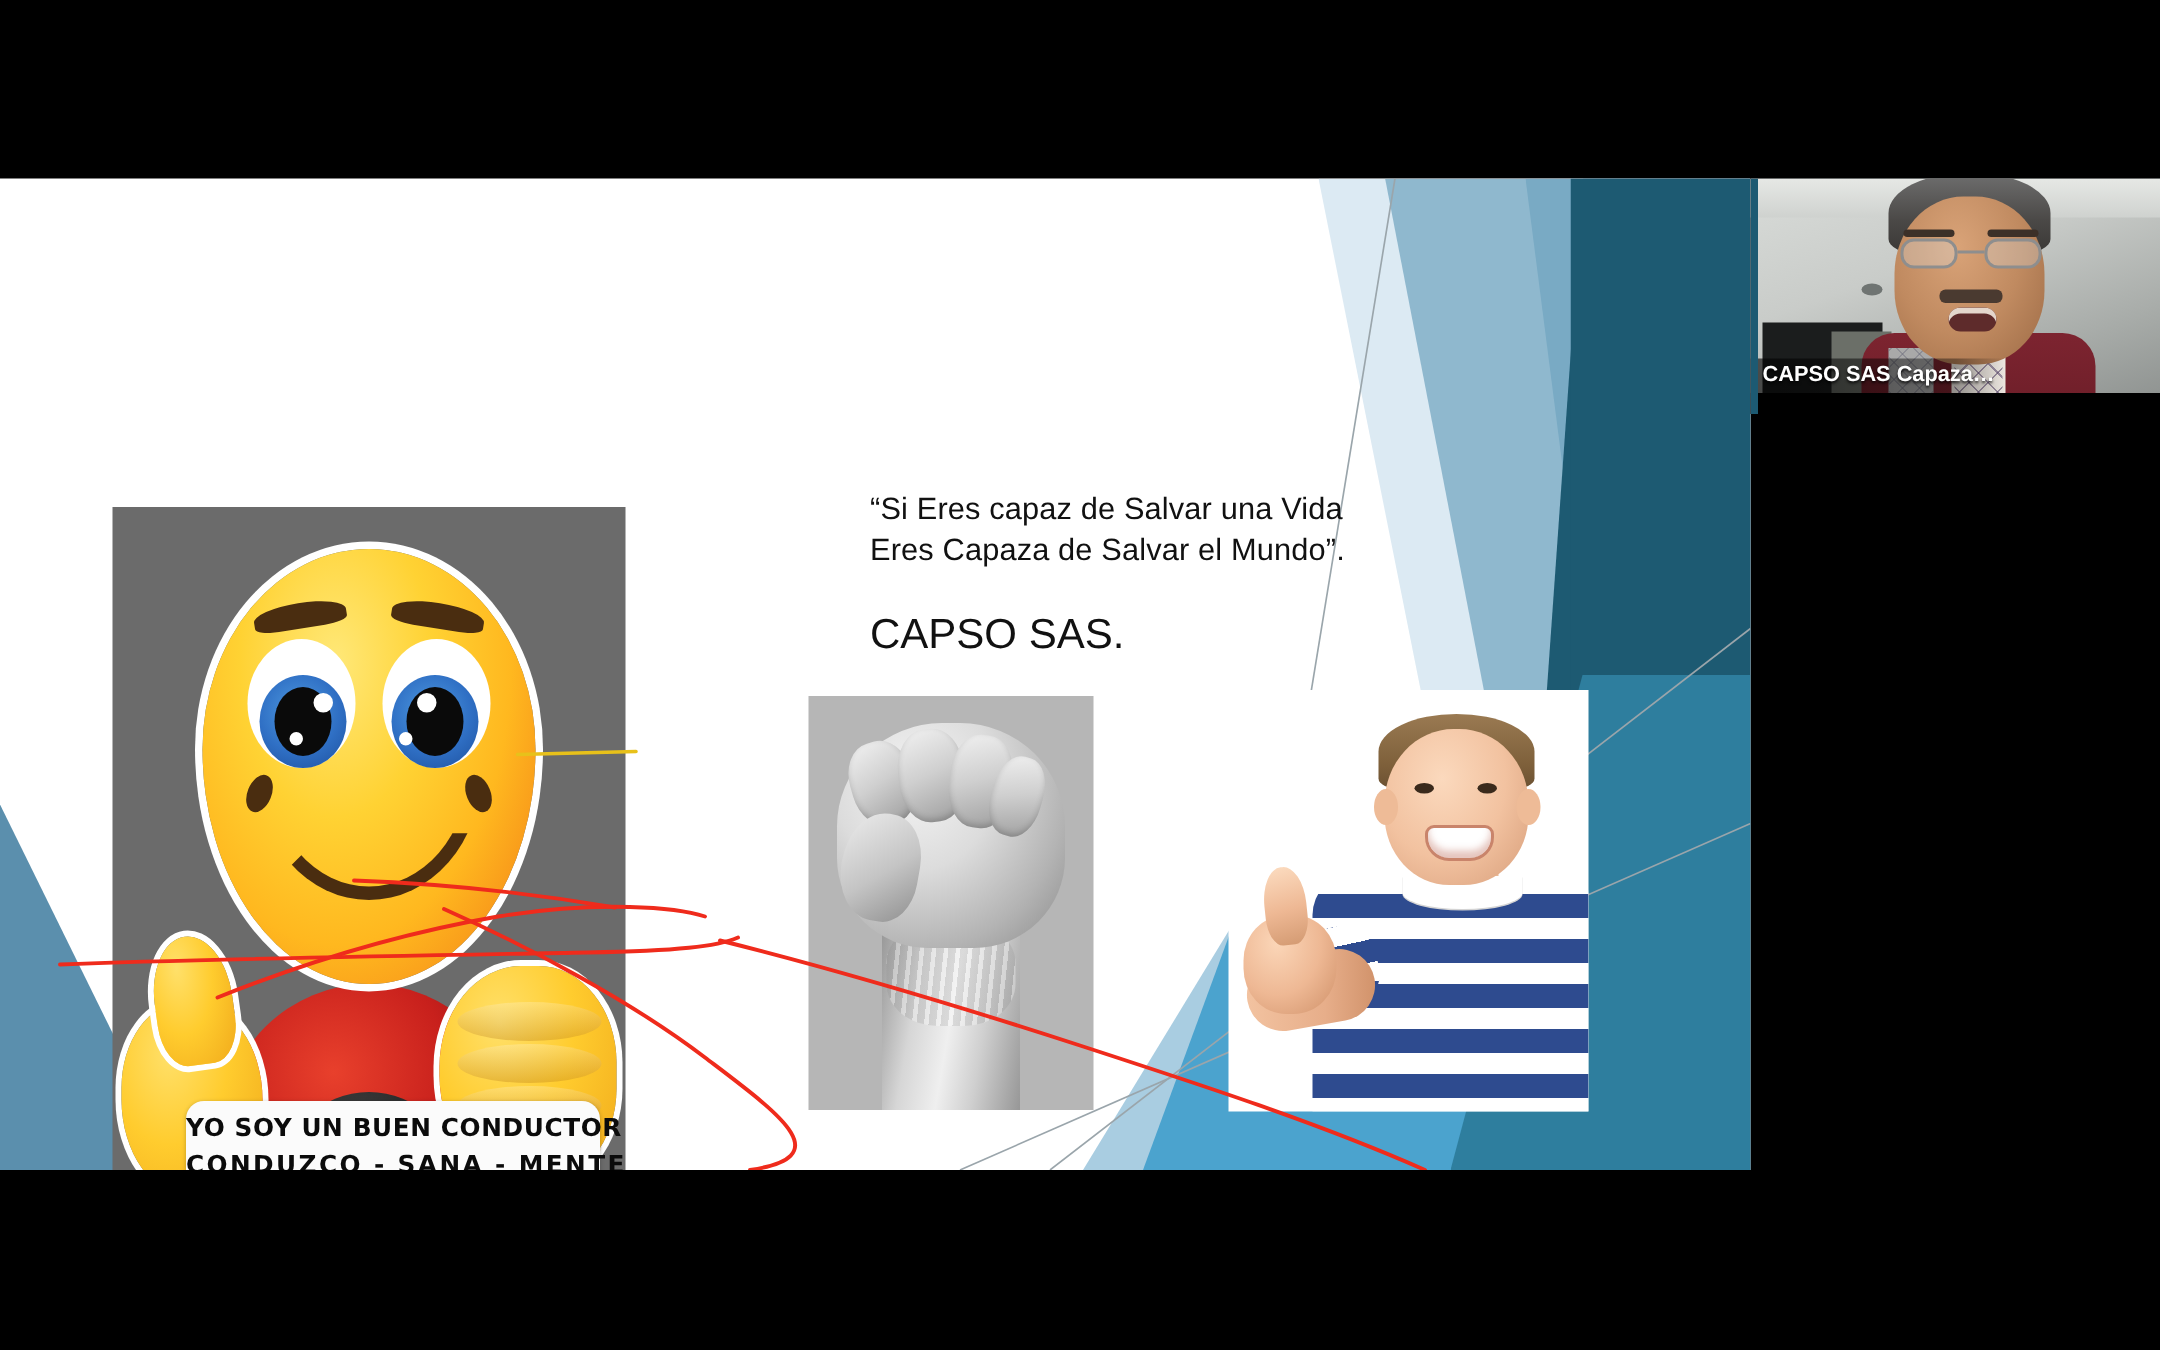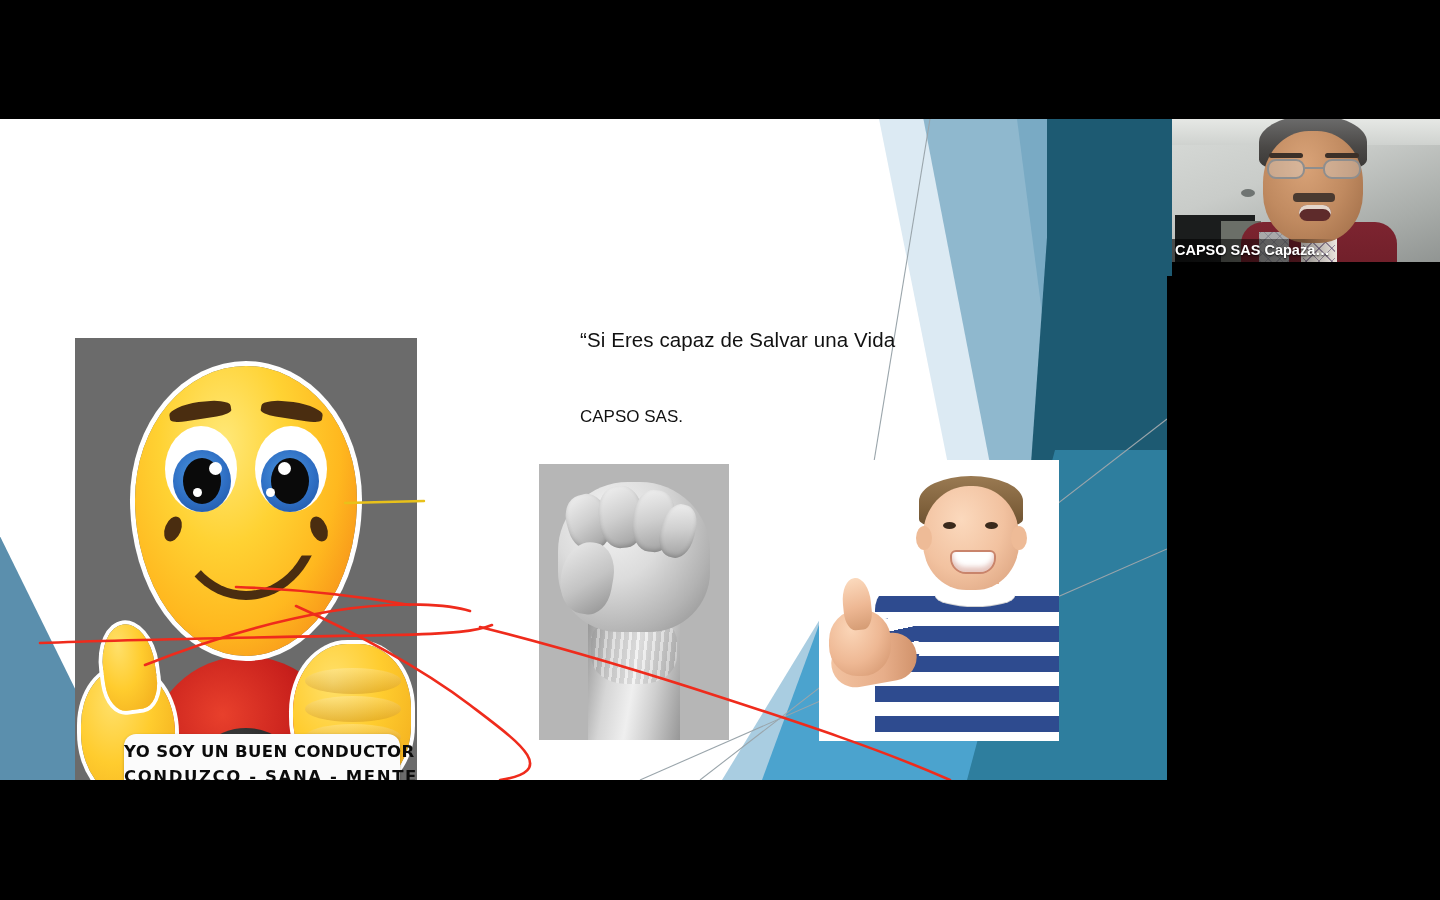--- a/index.html
+++ b/index.html
@@ -80,21 +80,21 @@
 
   
   #quote-block {
     position:absolute; left:580px; top:207px; width:350px;
     color:#111; font-size:20.5px; line-height:1.32;
     letter-spacing:.1px;
   }
   #quote-line2 { display:block; }
   #signature-line {
     position:absolute; left:580px; top:288px;
-    color:#111; font-size:17px;
+    color:#111; font-size:28px;
   }
 
   
   #pic-smiley {
     position:absolute; left:75px; top:219px;
     width:342px; height:478px;
     background:#6b6b6b;
     overflow:hidden;
   }
   .smiley-stage { position:absolute; inset:0; }
@@ -476,20 +476,21 @@
     <div class="facet fc-low-mid"></div>
 
     <svg class="hairlines" viewBox="0 0 1167 661">
       <line x1="930" y1="0" x2="845" y2="520" stroke="#9aa5ab" stroke-width="1.1"></line>
       <line x1="1167" y1="300" x2="700" y2="661" stroke="#9aa5ab" stroke-width="1.1"></line>
       <line x1="1167" y1="430" x2="640" y2="661" stroke="#9aa5ab" stroke-width="1.1"></line>
     </svg>
 
     <div id="quote-block">
       <span>“Si Eres capaz de Salvar una Vida</span>
+      <span id="quote-line2">Eres Capaza de Salvar el Mundo”.</span>
     </div>
     <div id="signature-line">CAPSO SAS.</div>
 
     <div id="pic-smiley">
       <div class="smiley-stage">
         <div class="wheel-outer"></div>
         <div class="wheel-hub"></div>
         <div class="wheel-hub-in"></div>
 
         <div class="face">

